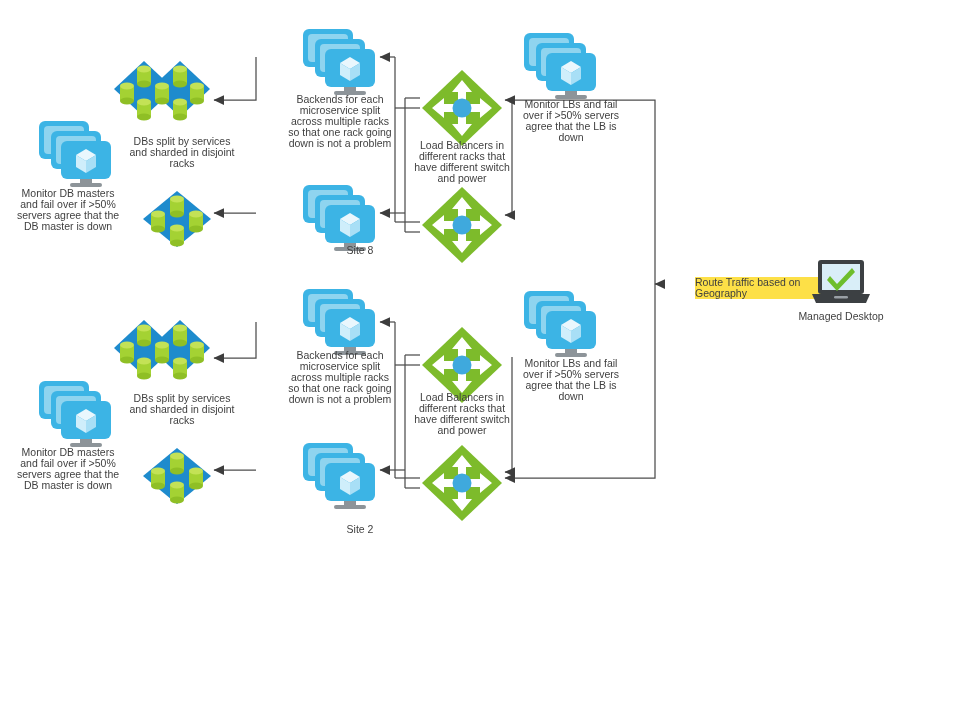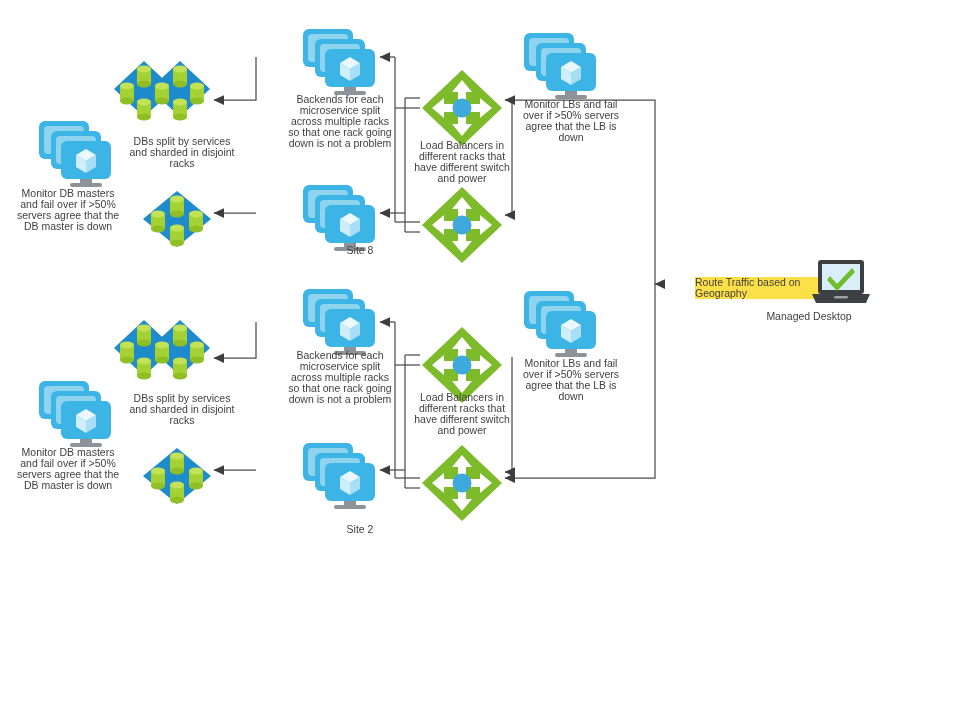--- a/index.html
+++ b/index.html
@@ -431,15 +431,15 @@
 
   <div class="node" style="left:810px;top:258px;">
     <svg width="62" height="50" viewBox="0 0 62 50">
       <rect x="8" y="2" width="46" height="34" rx="3" fill="#3c4043"></rect>
       <rect x="12" y="6" width="38" height="26" fill="#d9eef8"></rect>
       <path d="M20,18 L27,26 L42,10 L45,14 L27,33 L17,22 z" fill="#6ebe2c"></path>
       <path d="M2,36 L60,36 L56,45 L6,45 z" fill="#3c4043"></path>
       <rect x="24" y="38" width="14" height="2.6" rx="1.3" fill="#9aa0a6"></rect>
     </svg>
   </div>
-  <div class="cap" style="left:754px;top:311px;width:110px;">Managed Desktop</div>
+  <div class="cap" style="left:786px;top:311px;width:110px;">Managed Desktop</div>
 
 </div>
 
 </body></html>

